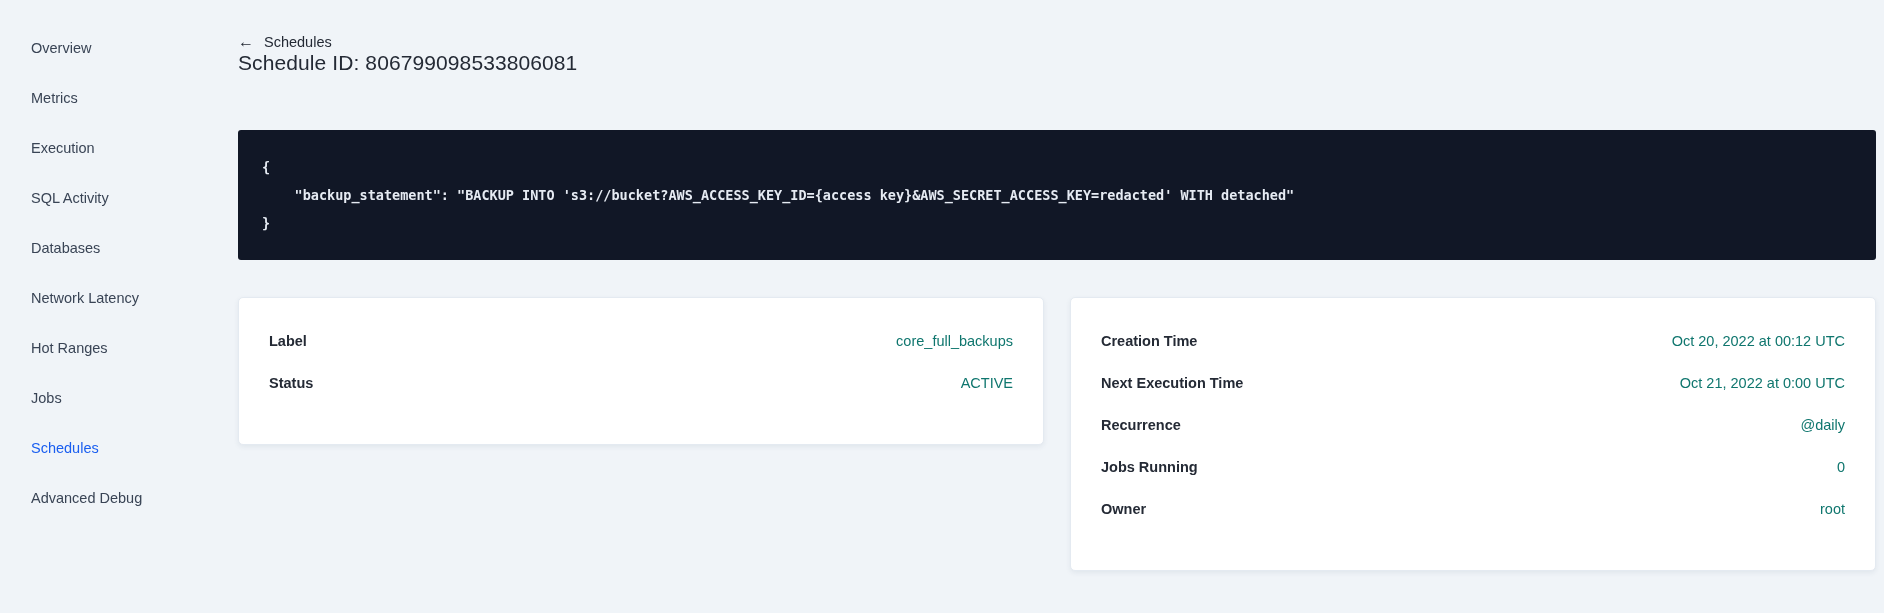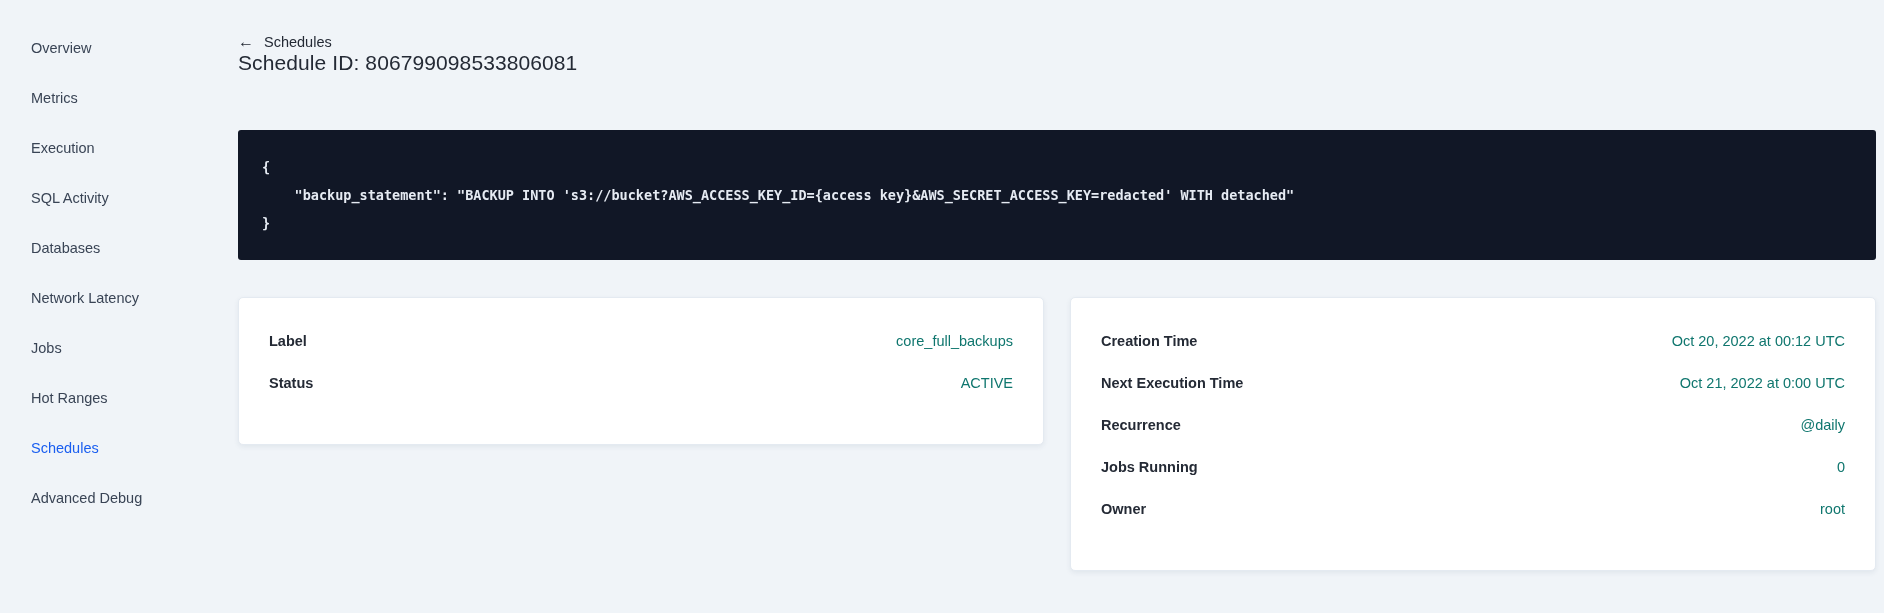--- a/index.html
+++ b/index.html
@@ -110,22 +110,22 @@
 
 <div class="app">
 
   <nav class="sidebar">
     <div class="nav-item">Overview</div>
     <div class="nav-item">Metrics</div>
     <div class="nav-item">Execution</div>
     <div class="nav-item">SQL Activity</div>
     <div class="nav-item">Databases</div>
     <div class="nav-item">Network Latency</div>
+    <div class="nav-item">Hot Ranges</div>
     <div class="nav-item">Jobs</div>
-    <div class="nav-item">Hot Ranges</div>
     <div class="nav-item active">Schedules</div>
     <div class="nav-item">Advanced Debug</div>
   </nav>
 
   <main class="main">
 
     <a class="back-link">
       <span class="arrow">←</span>
       <span>Schedules</span>
     </a>

